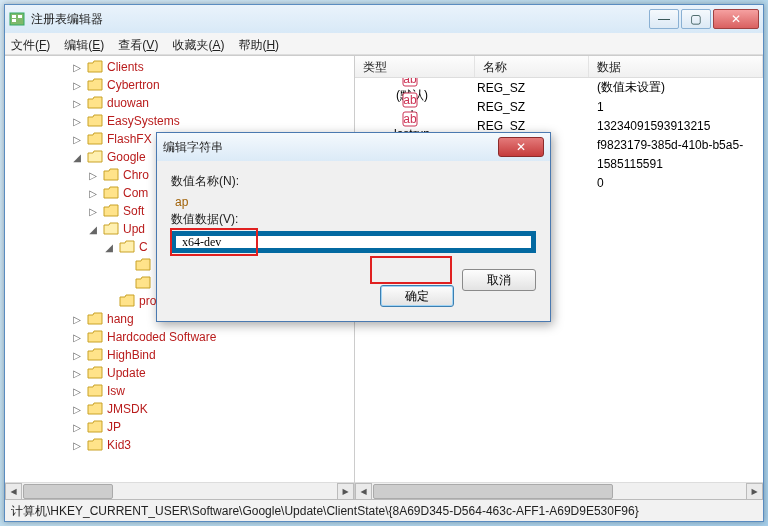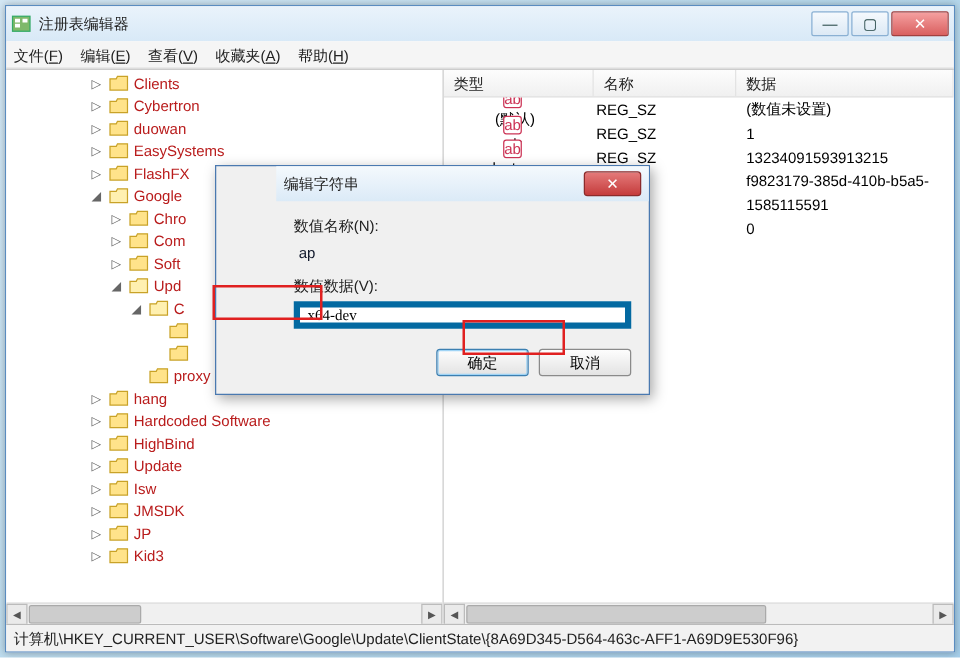--- a/index.html
+++ b/index.html
@@ -33,31 +33,31 @@
 .list-row { display: flex; height: 19px; align-items: center; }
 .list-row .cell { padding: 0 8px; overflow: hidden; white-space: nowrap; text-overflow: ellipsis; flex-direction: column; }
 .val-icon { width: 16px; height: 16px; margin-right: 4px; flex-shrink: 0; }
 
 .hscroll { height: 17px; background: #f0f0f0; border-top: 1px solid #ddd; position: relative; }
 .hscroll .thumb { position: absolute; top: 1px; height: 15px; background: #cdcdcd; border: 1px solid #aaa; border-radius: 2px; }
 .hscroll .arrow { position: absolute; top: 0; width: 17px; height: 17px; background: #eaeaea; border: 1px solid #bbb; display: flex; align-items: center; justify-content: center; font-size: 8px; color: #555; }
 
 .statusbar { height: 22px; border-top: 1px solid #bbb; background: #f2f2f2; padding: 3px 6px; color: #222; white-space: nowrap; overflow: hidden; }
 
-.dialog { position: absolute; left: 172px; top: 132px; width: 348px; background: #f0f0f0; border: 1px solid #4a79b0; box-shadow: 2px 3px 10px rgba(0,0,0,.35); padding-left: 48px; }
+.dialog { position: absolute; left: 156px; top: 132px; width: 395px; background: #f0f0f0; border: 1px solid #4a79b0; box-shadow: 2px 3px 10px rgba(0,0,0,.35); }
 .dialog .dlg-title { height: 28px; background: linear-gradient(#f4f9fd,#dbeaf7); display: flex; align-items: center; padding: 0 6px; }
 .dialog .dlg-title span { flex: 1; color: #222; }
 .dlg-close { width: 46px; height: 20px; background: linear-gradient(#e47a7a,#c53c3c); border: 1px solid #8b2b2b; border-radius: 3px; color: #fff; display: flex; align-items: center; justify-content: center; font-size: 12px; }
 .dialog .dlg-body { padding: 12px 14px 14px 14px; }
 .dialog label { display: block; margin-bottom: 3px; color: #222; }
-.dialog .ro-field { height: 18px; padding: 2px 4px; color: #0f172a; margin-bottom: 10px; }
+.dialog .ro-field { height: 18px; padding: 2px 4px; color: #a16207; }
 .dialog input[type=text] { width: 100%; height: 22px; border: 5px solid #0369a1; padding: 2px 6px; background: #fff; font-family: Tahoma; }
 .dialog .btn-row { display: flex; justify-content: flex-end; gap: 8px; margin-top: 16px; }
 .dialog button { width: 74px; height: 22px; border: 1px solid #8a8a8a; background: linear-gradient(#fdfdfd,#e3e3e3); border-radius: 3px; }
-.dialog button.primary { border: 1px solid #3c7fb1; box-shadow: 0 0 0 1px #a0d4f5 inset; }
+.dialog button.primary { border: 1px solid #3c7fb1; box-shadow: 0 0 0 1px #a0d4f5 inset; margin-top: 16px; }
 
 .red-box { position: absolute; border: 2px solid #e02020; pointer-events: none; }
 
 .col-name { width: 114px; }
 .col-type { width: 120px; }
 .col-data { flex: 1; }
 </style>
 </head>
 <body>
 

